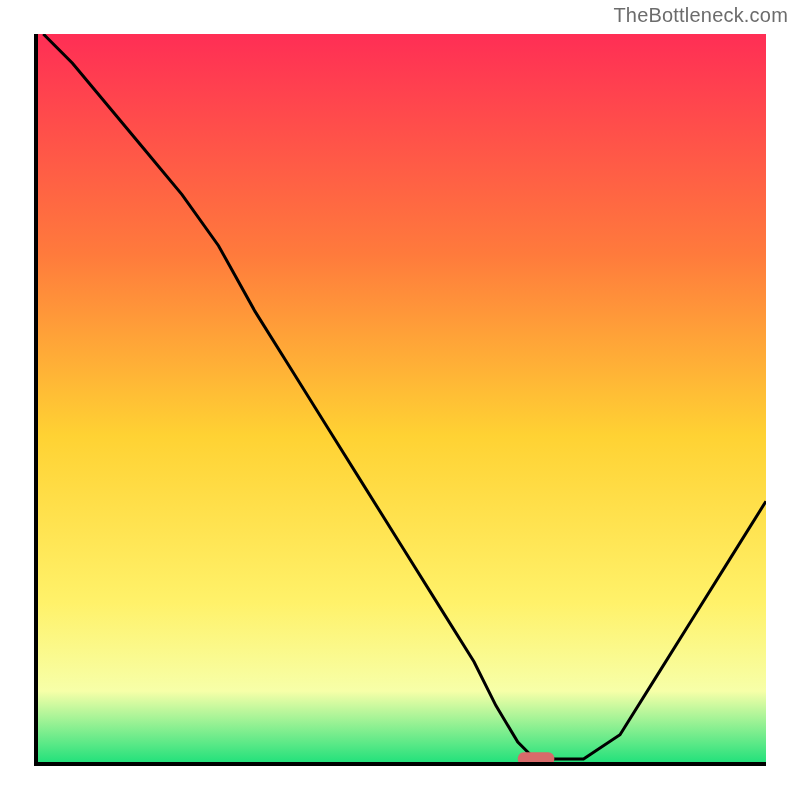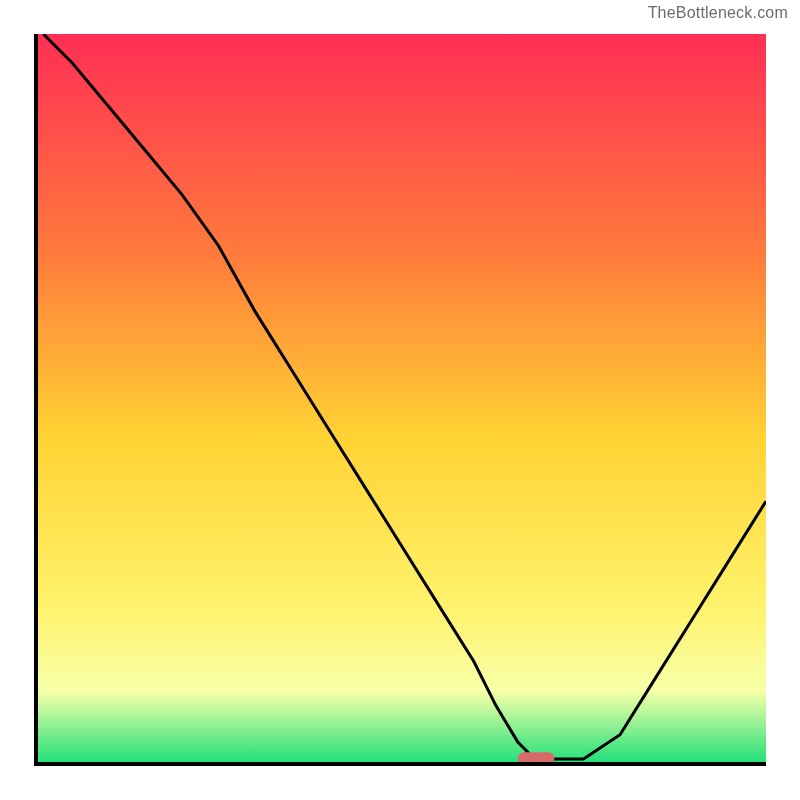--- a/index.html
+++ b/index.html
@@ -12,21 +12,21 @@
   }
   .wrap {
     position: relative;
     width: 800px;
     height: 800px;
   }
   .watermark {
     position: absolute;
     top: 4px;
     right: 12px;
-    font-size: 16px;
+    font-size: 20px;
     font-weight: 500;
     color: #6c6c6c;
     letter-spacing: 0.2px;
     z-index: 10;
     text-align: right;
   }
   svg.chart {
     position: absolute;
     left: 0;
     top: 0;

